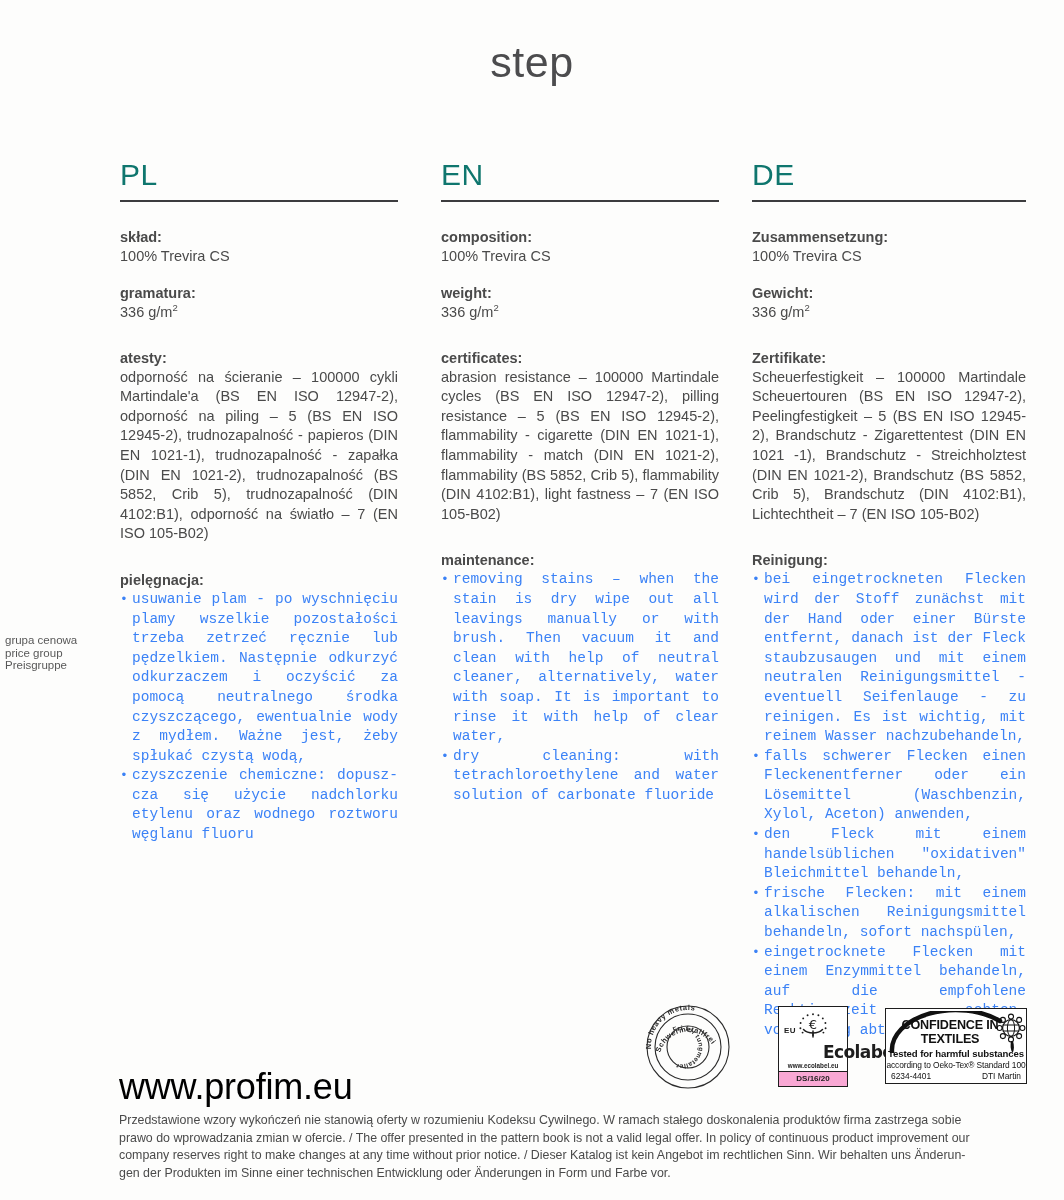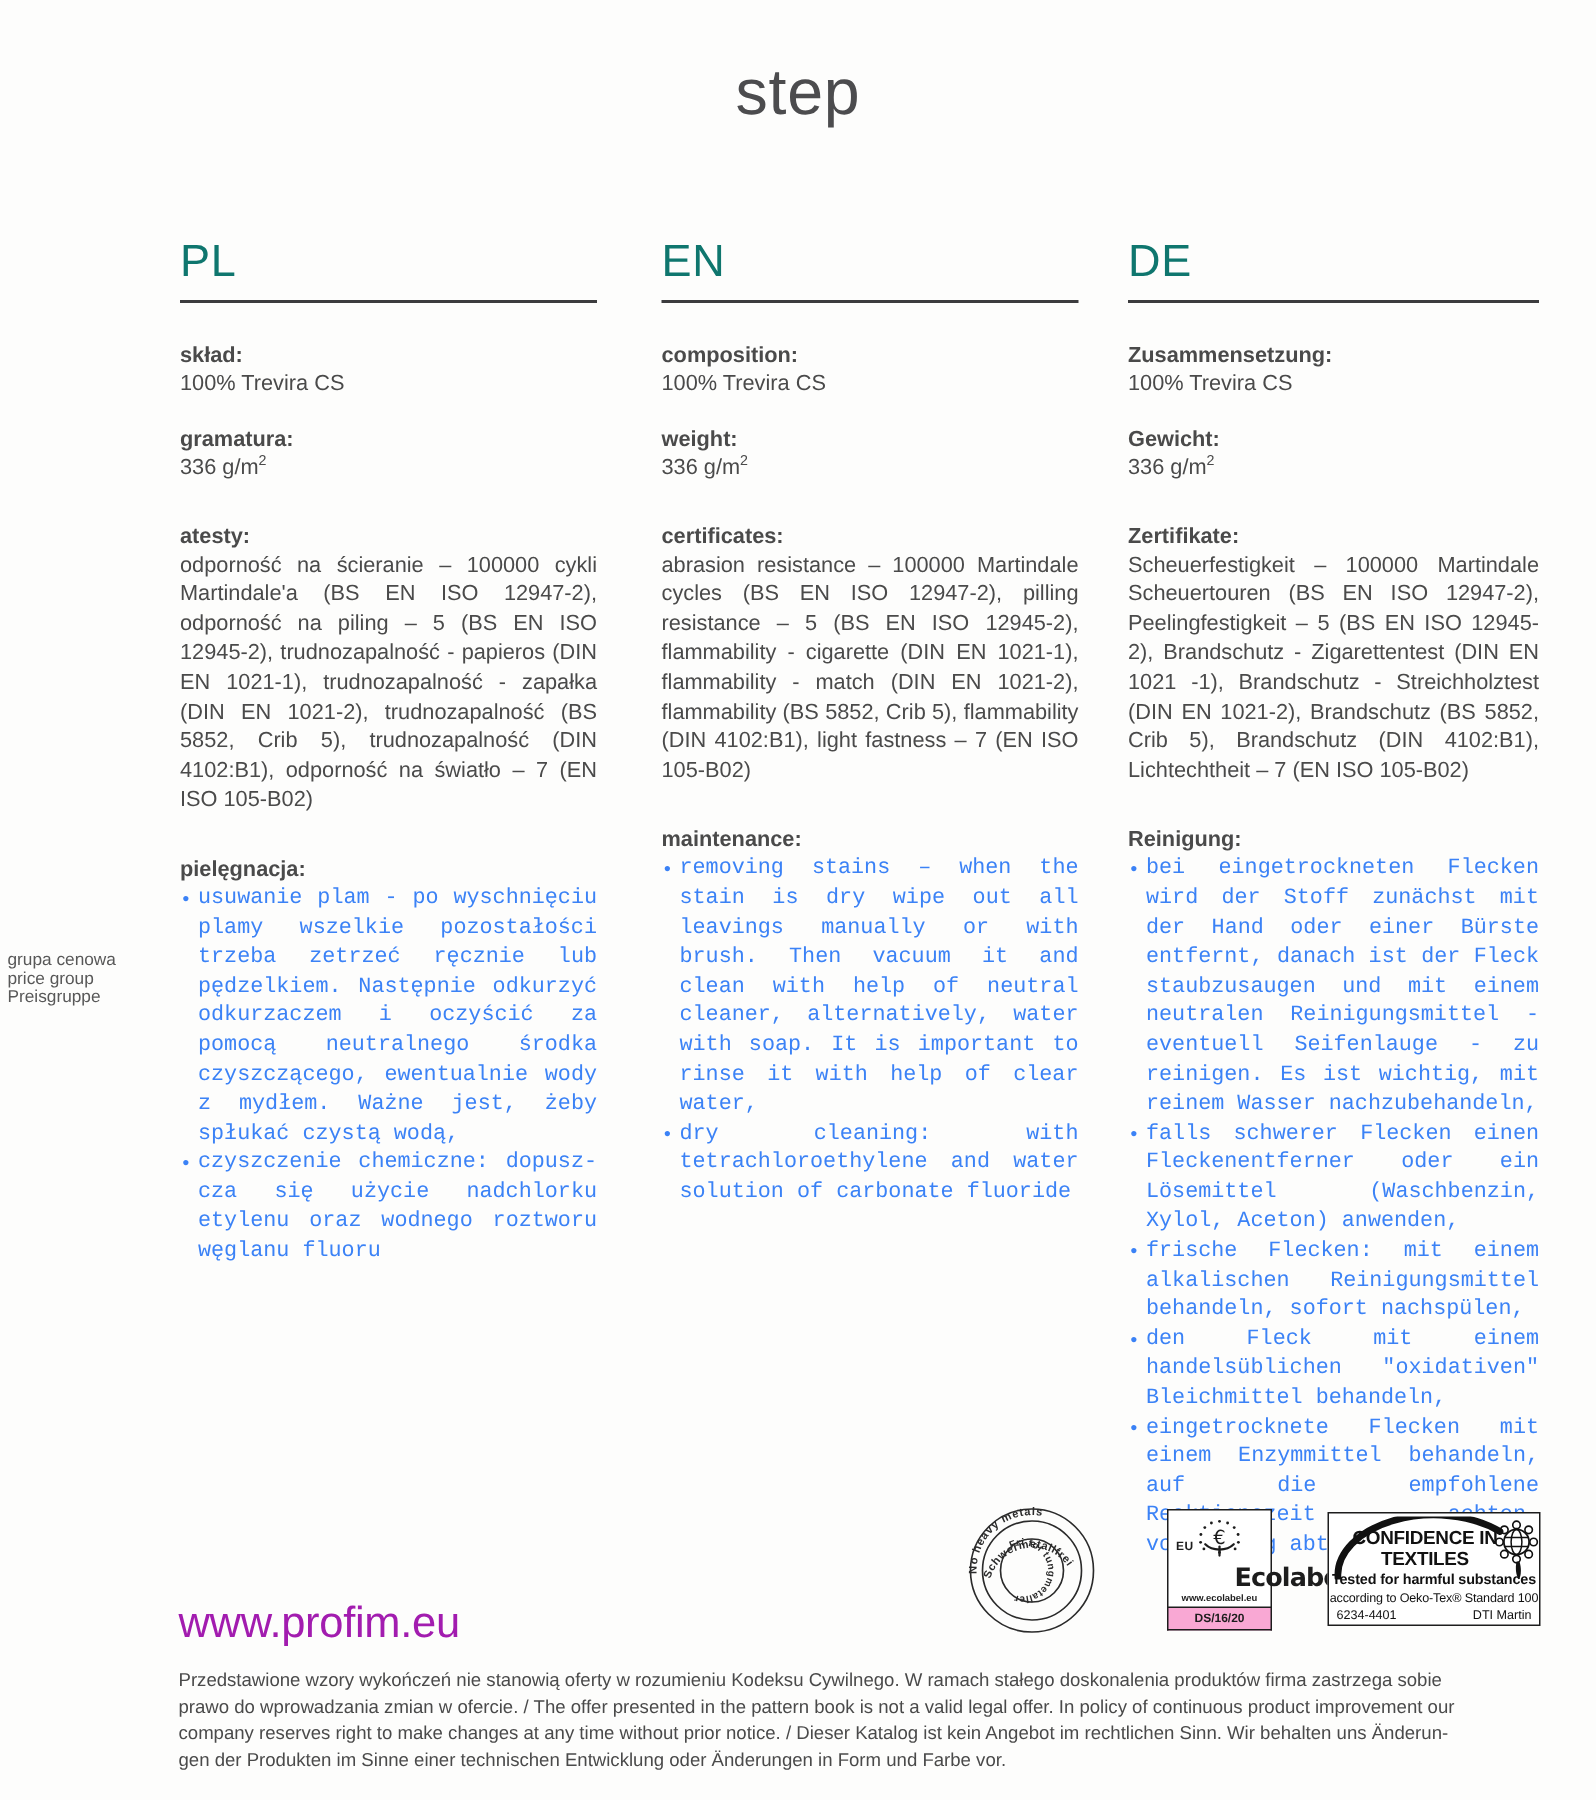--- a/index.html
+++ b/index.html
@@ -269,22 +269,22 @@
     justify-content: space-between;
     font-size: 8.4px;
     color: #111;
   }
 
   
   .site-url {
     position: absolute;
     left: 119px;
     top: 1066px;
-    font-size: 29px;
-    color: #a21caf;
+    font-size: 36px;
+    color: #000000;
     letter-spacing: -0.2px;
   }
   .disclaimer {
     position: absolute;
     left: 119px;
     top: 1112px;
     width: 907px;
     font-size: 12.4px;
     line-height: 17.6px;
     color: #4a4a4a;
@@ -380,22 +380,22 @@
       <div class="block-gap-lg">
         <div class="lbl">Zertifikate:</div>
         <div class="body-text">Scheuerfestigkeit – 100000 Martin­dale Scheuertouren (BS EN ISO 12947-2), Peelingfestigkeit – 5 (BS EN ISO 12945-2), Brandschutz - Ziga­rettentest (DIN EN 1021 -1), Brand­schutz - Streichholztest (DIN EN 1021-2), Brandschutz (BS 5852, Crib 5), Brandschutz (DIN 4102:B1), Lichtechtheit – 7 (EN ISO 105-B02)</div>
       </div>
 
       <div class="block">
         <div class="lbl">Reinigung:</div>
         <ul class="bullets">
           <li>bei eingetrockneten Flecken wird der Stoff zunächst mit der Hand oder einer Bürste entfernt, danach ist der Fleck staubzusaugen und mit einem neutralen Reinigungsmittel - eventu­ell Seifenlauge - zu reinigen. Es ist wichtig, mit reinem Wasser nachzu­behandeln,</li>
           <li>falls schwerer Flecken einen Flecken­entferner oder ein Lösemittel (Wasch­benzin, Xylol, Aceton) anwenden,</li>
+          <li>den Fleck mit einem handelsübli­chen "oxidativen" Bleichmittel be­handeln,</li>
           <li>frische Flecken: mit einem alkali­schen Reinigungsmittel behandeln, sofort nachspülen,</li>
-          <li>den Fleck mit einem handelsübli­chen "oxidativen" Bleichmittel be­handeln,</li>
           <li>eingetrocknete Flecken mit einem Enzymmittel behandeln, auf die empfohlene Reaktionszeit achten, vorsichtig abtrocknen</li>
         </ul>
       </div>
     </div>
 
   </div>
 
   <div class="logos">
 
     <div class="logo-heavy">

